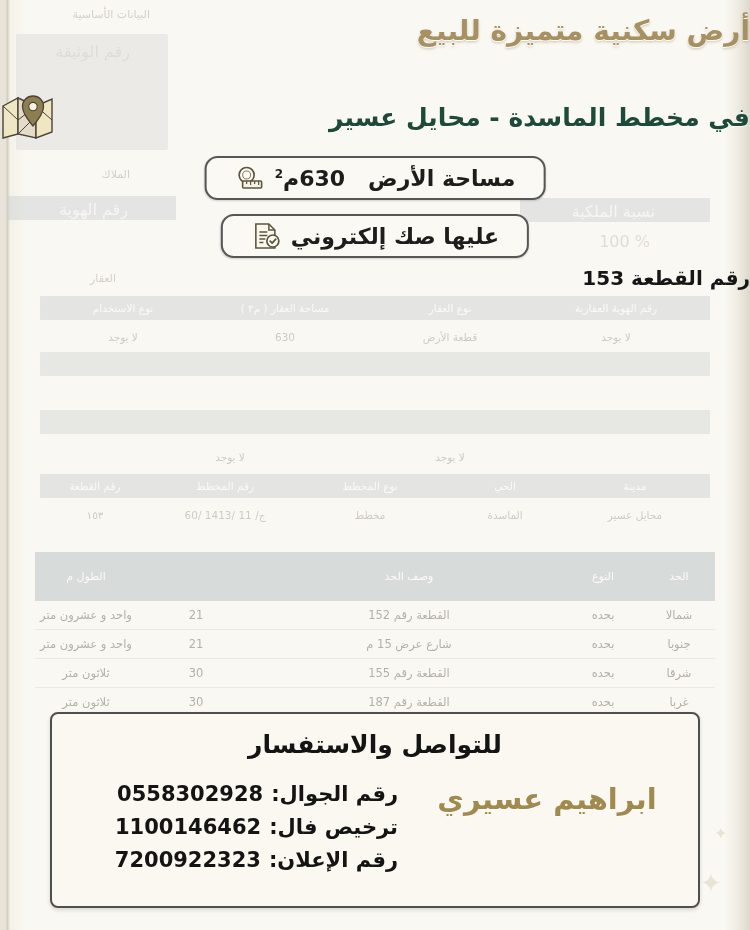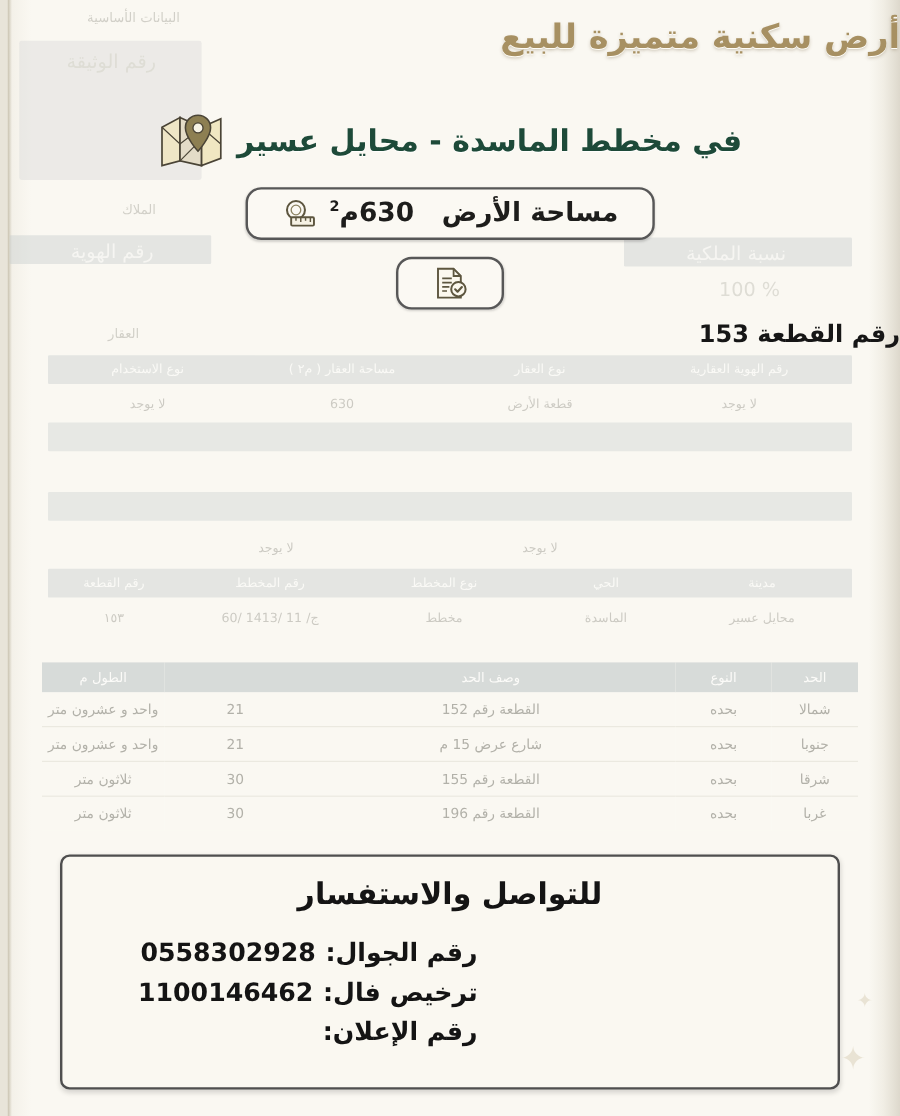--- a/index.html
+++ b/index.html
@@ -39,21 +39,21 @@
   .fg{position:absolute;inset:0;}
 
   .title{
     position:absolute;top:14px;right:0;left:0;text-align:right;
     font-size:28px;font-weight:bold;color:#a79062;
     text-shadow:0 1px 0 #fffdf7,0 2px 3px rgba(90,70,30,.28);
     letter-spacing:-.2px;
   }
   .subline{
     position:absolute;top:92px;right:0;left:0;
-    display:flex;align-items:center;justify-content:center;gap:10px;
+    display:flex;align-items:center;justify-content:space-between;gap:10px;
   }
   .subtitle{
     font-size:25px;font-weight:bold;color:#1d4a39;
     text-shadow:0 1px 0 rgba(255,255,255,.85);
   }
   .map-icon{width:56px;height:50px;flex:none;}
 
   .chip{
     position:absolute;left:50%;transform:translateX(-50%);
     display:flex;align-items:center;justify-content:center;gap:10px;
@@ -84,21 +84,21 @@
     text-shadow:0 2px 3px rgba(45,35,5,.45);white-space:nowrap;
   }
 
   
   .bt{
     position:absolute;left:35px;right:35px;top:552px;
     border-collapse:collapse;width:680px;opacity:.62;
   }
   .bt th{
     background:#c3caca;color:#fdfdfd;font-size:11px;font-weight:normal;
-    padding:6px 4px;text-align:center;letter-spacing:.3px;
+    padding:18px 4px;text-align:center;letter-spacing:.3px;
   }
   .bt td{
     color:#87867d;font-size:11.5px;padding:7px 4px;text-align:center;
     border-bottom:1px solid #e3e0d6;background:#fbf9f3;
   }
   .bt tr:last-child td{border-bottom:none;}
   .bt .col-dir{width:64px;}
   .bt .col-type{width:72px;}
   .bt .col-desc{width:300px;}
   .bt .col-num{width:110px;}
@@ -219,20 +219,21 @@
         <svg viewBox="0 0 30 30" width="30" height="30" aria-hidden="true">
           <circle cx="12" cy="12" r="7.5" fill="none" stroke="#5d563f" stroke-width="1.7"></circle>
           <circle cx="12" cy="12" r="4" fill="none" stroke="#8c8362" stroke-width="1.1"></circle>
           <rect x="8" y="18" width="19" height="7" rx="1" fill="#f6f2e4" stroke="#5d563f" stroke-width="1.6"></rect>
           <path d="M12 18v3M16 18v4M20 18v3M24 18v4" stroke="#5d563f" stroke-width="1.2"></path>
         </svg>
       </span>
     </div>
 
     <div class="chip" id="chip-deed">
+      <span class="chip-text">عليها صك إلكتروني</span>
       <span class="chip-icon">
         <svg viewBox="0 0 30 30" width="30" height="30" aria-hidden="true">
           <path d="M5 3h13l6 6v18H5z" fill="#fbf8ee" stroke="#5d563f" stroke-width="1.6"></path>
           <path d="M18 3v6h6" fill="none" stroke="#5d563f" stroke-width="1.5"></path>
           <path d="M8.5 11h8M8.5 14.5h8M8.5 18h6M8.5 21.5h4" stroke="#5d563f" stroke-width="1.4"></path>
           <circle cx="22" cy="20" r="6" fill="#fbf8ee" stroke="#5d563f" stroke-width="1.7"></circle>
           <path d="M19.3 20.1l2 2 3.6-3.9" fill="none" stroke="#5d563f" stroke-width="1.8" stroke-linecap="round" stroke-linejoin="round"></path>
         </svg>
       </span>
     </div>
@@ -268,44 +269,46 @@
         <tr>
           <td>شرقا</td>
           <td>بحده</td>
           <td>القطعة رقم 155</td>
           <td>30</td>
           <td>ثلاثون متر</td>
         </tr>
         <tr>
           <td>غربا</td>
           <td>بحده</td>
-          <td>القطعة رقم 196</td>
+          <td>القطعة رقم 187</td>
           <td>30</td>
           <td>ثلاثون متر</td>
         </tr>
       </tbody>
     </table>
 
     <div class="contact">
       <div class="contact-title">للتواصل والاستفسار</div>
 
       <div class="agent">
+        <div class="agent-name">ابراهيم عسيري</div>
       </div>
 
       <div class="lines">
         <div class="line">
           <span class="lbl">رقم الجوال:</span>
           <span class="val">0558302928</span>
         </div>
         <div class="line">
           <span class="lbl">ترخيص فال:</span>
           <span class="val">1100146462</span>
         </div>
         <div class="line">
           <span class="lbl">رقم الإعلان:</span>
+          <span class="val">7200922323</span>
         </div>
       </div>
     </div>
 
     <span class="sparkle" style="top:868px;left:700px;">✦</span>
     <span class="sparkle" style="top:824px;left:714px;font-size:16px;">✦</span>
   </div>
 </div>
 
 </body></html>

